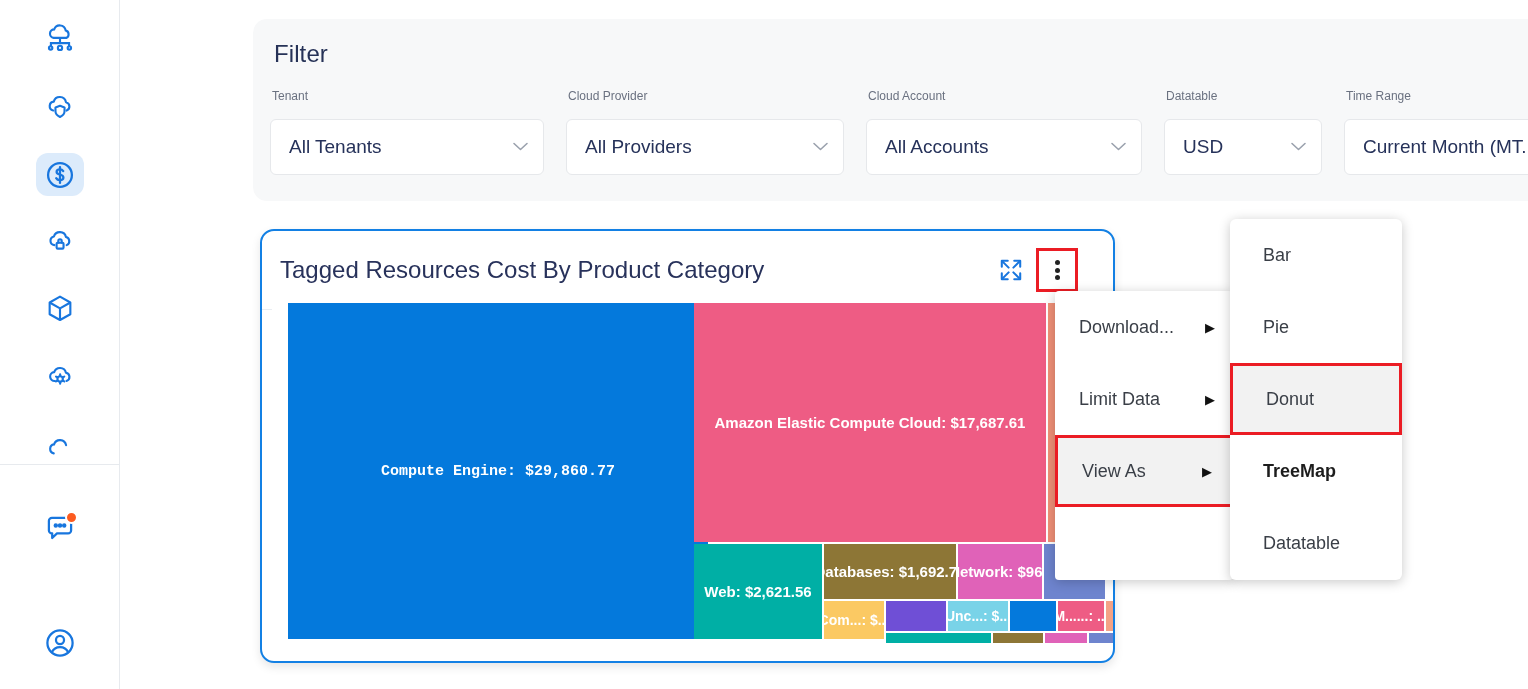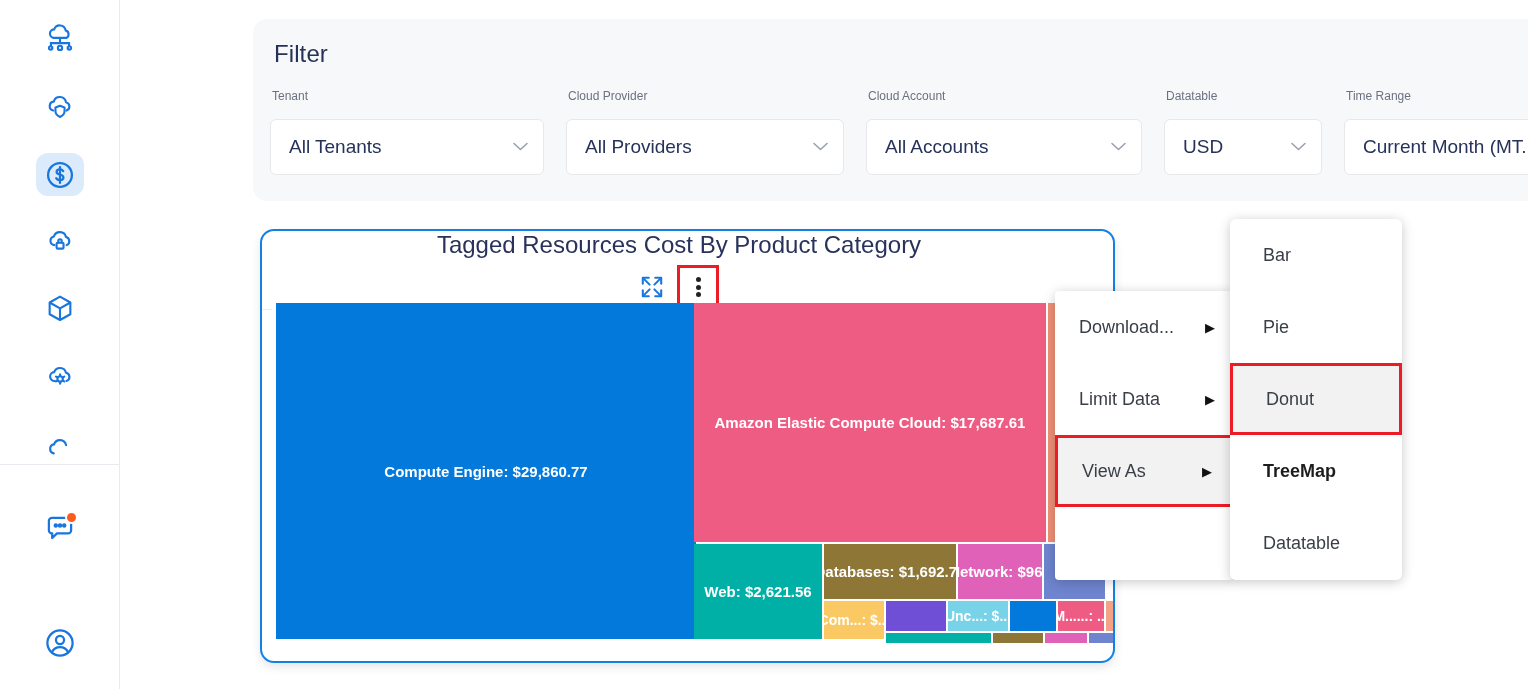--- a/index.html
+++ b/index.html
@@ -91,21 +91,20 @@
     border: 2px solid #1380E4;
     border-radius: 14px;
     box-shadow: 0 4px 10px rgba(0,0,0,.10);
     overflow: hidden;
   }
   .chart-header {
     height: 79px; display: flex; align-items: center;
     justify-content: space-between;
     padding: 0 35px 0 18px;
     border-bottom: 1px solid #E9EDF2;
-    flex-direction: column;
   }
   .chart-title { font-size: 24px; color: #28325B; font-weight: 400; }
   .chart-actions { display: flex; align-items: center; gap: 12px; }
   .icon-btn { cursor: pointer; color: #1876DE; display: flex; align-items: center; justify-content: center; }
   .kebab-wrap {
     width: 42px; height: 44px;
     display: flex; align-items: center; justify-content: center;
     border: 3px solid #EB1C24; background: #fff; cursor: pointer;
   }
   .kebab-dot { width: 5px; height: 5px; border-radius: 50%; background: #222; margin: 2.5px 0; }
@@ -346,21 +345,21 @@
           <div class="kebab-wrap">
             <div>
               <div class="kebab-dot"></div>
               <div class="kebab-dot"></div>
               <div class="kebab-dot"></div>
             </div>
           </div>
         </div>
       </div>
       <div class="treemap" id="treemap">
-          <div class="tile" style="left: 4px; top: 0px; width: 420px; height: 336px; background: rgb(4, 121, 220);">
+          <div class="tile" style="left: 16px; top: 0px; width: 420px; height: 336px; background: rgb(4, 121, 220); font-family: Liberation Mono, monospace;">
             <span>Compute Engine: $29,860.77</span>
           </div>
           <div class="tile" style="left: 422px; top: 0px; width: 352px; height: 239px; background: rgb(238, 92, 132);">
             <span>Amazon Elastic Compute Cloud: $17,687.61</span>
           </div>
           <div class="tile" style="left: 776px; top: 0px; width: 20px; height: 239px; background: rgb(240, 144, 119);"></div>
           <div class="tile" style="left: 798px; top: 0px; width: 35px; height: 239px; background: rgb(224, 98, 184);"></div>
           <div class="tile" style="left: 422px; top: 241px; width: 128px; height: 95px; background: rgb(0, 175, 165);">
             <span>Web: $2,621.56</span>
           </div>

